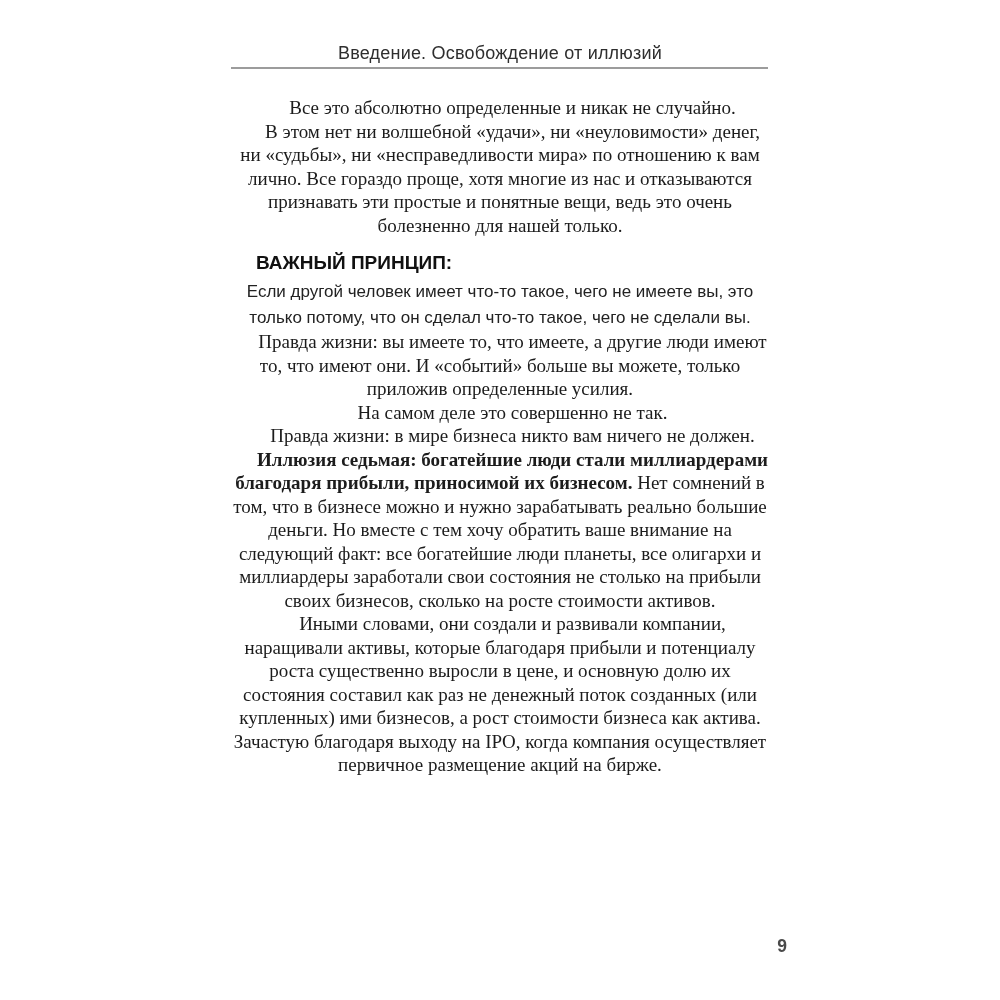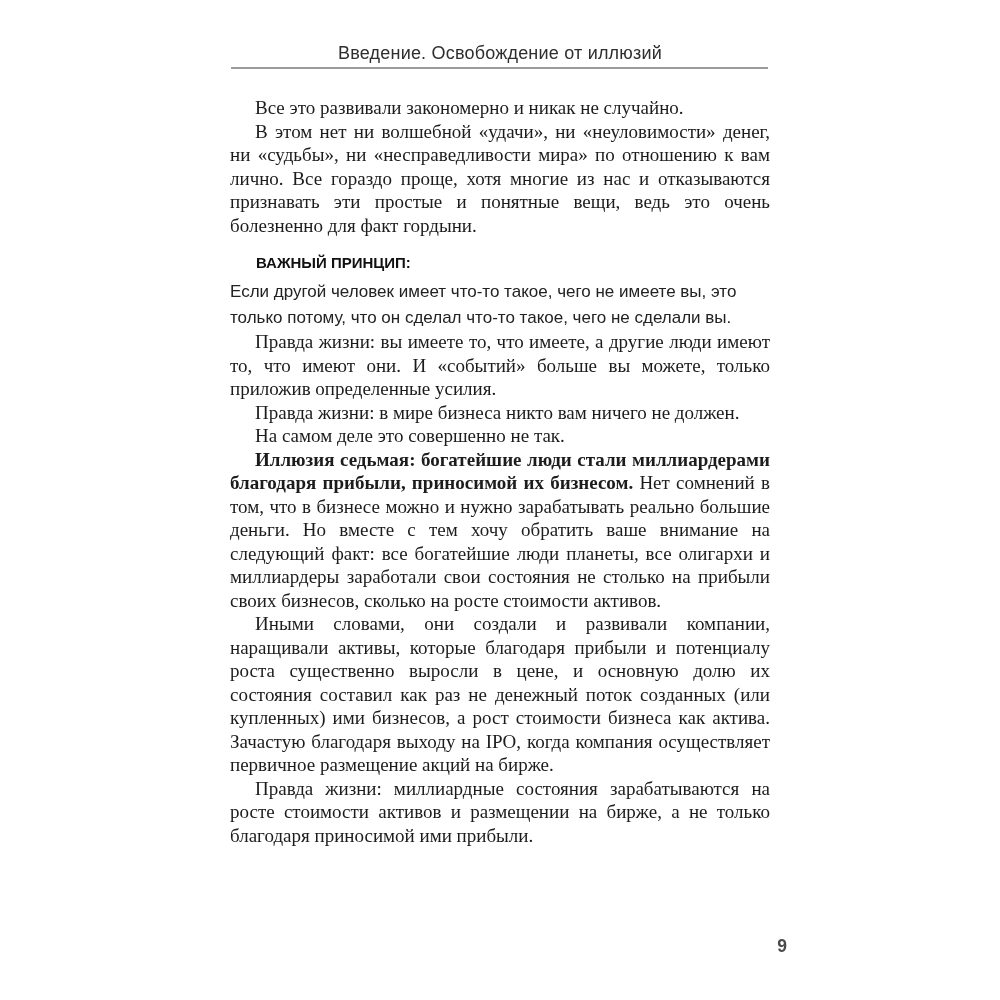--- a/index.html
+++ b/index.html
@@ -38,27 +38,27 @@
     position: absolute;
     top: 96px;
     left: 230px;
     width: 540px;
     font-family: "Liberation Serif", "DejaVu Serif", serif;
     font-size: 19px;
     line-height: 23.5px;
     color: #1c1c1c;
     text-align: justify;
   }
-  .page-body p { margin: 0; }
+  .page-body p { margin: 0; text-align: center; }
   .para { text-indent: 25px; }
   .gap-before { margin-top: 12px; }
   .principle-heading {
     margin: 14px 0 5px 26px;
     font-family: "Liberation Sans", "DejaVu Sans", sans-serif;
-    font-size: 15px;
+    font-size: 19px;
     font-weight: bold;
     color: #111111;
     text-align: left;
     text-indent: 0;
     line-height: 23px;
   }
   .principle-text {
     margin: 0 0 0 26px;
     font-family: "Liberation Sans", "DejaVu Sans", sans-serif;
     font-size: 17px;
@@ -84,27 +84,26 @@
 </head>
 <body>
 
 <div class="book-page">
 
   <div class="running-header">Введение. Освобождение от иллюзий</div>
 
   <div class="header-rule"></div>
 
   <div class="page-body">
-      <p class="para"><span>Все это развивали закономерно и никак не случайно.</span></p>
-      <p class="para"><span>В этом нет ни волшебной «удачи», ни «неуловимости» денег, ни «судьбы», ни «несправедливости мира» по отношению к вам лично. Все гораздо проще, хотя многие из нас и отказываются признавать эти простые и понятные вещи, ведь это очень болезненно для факт гордыни.</span></p>
+      <p class="para"><span>Все это абсолютно определенные и никак не случайно.</span></p>
+      <p class="para"><span>В этом нет ни волшебной «удачи», ни «неуловимости» денег, ни «судьбы», ни «несправедливости мира» по отношению к вам лично. Все гораздо проще, хотя многие из нас и отказываются признавать эти простые и понятные вещи, ведь это очень болезненно для нашей только.</span></p>
       <h2 class="principle-heading"><span>ВАЖНЫЙ ПРИНЦИП:</span></h2>
       <p class="principle-text"><span>Если другой человек имеет что-то такое, чего не имеете вы, это только потому, что он сделал что-то такое, чего не сделали вы.</span></p>
       <p class="para"><span class="u">Правда жизни:</span><span> вы имеете то, что имеете, а другие люди имеют то, что имеют они. И «событий» больше вы можете, только приложив определенные усилия.</span></p>
+      <p class="para"><span>На самом деле это совершенно не так.</span></p>
       <p class="para"><span class="u">Правда жизни:</span><span> в мире бизнеса никто вам ничего не должен.</span></p>
-      <p class="para"><span>На самом деле это совершенно не так.</span></p>
       <p class="para"><span class="b u">Иллюзия седьмая</span><span class="b">: богатейшие люди стали миллиардерами благодаря прибыли, приносимой их бизнесом.</span><span> Нет сомнений в том, что в бизнесе можно и нужно зарабатывать реально большие деньги. Но вместе с тем хочу обратить ваше внимание на следующий факт: все богатейшие люди планеты, все олигархи и миллиардеры заработали свои состояния не столько на прибыли своих бизнесов, сколько на росте стоимости активов.</span></p>
       <p class="para"><span>Иными словами, они создали и развивали компании, наращивали активы, которые благодаря прибыли и потенциалу роста существенно выросли в цене, и основную долю их состояния составил как раз не денежный поток созданных (или купленных) ими бизнесов, а рост стоимости бизнеса как актива. Зачастую благодаря выходу на IPO, когда компания осуществляет первичное размещение акций на бирже.</span></p>
-      <p class="para"><span class="u">Правда жизни:</span><span> миллиардные состояния зарабатываются на росте стоимости активов и размещении на бирже, а не только благодаря приносимой ими прибыли.</span></p>
     </div>
 
   <div class="page-number">9</div>
 
 </div>
 
 </body></html>

